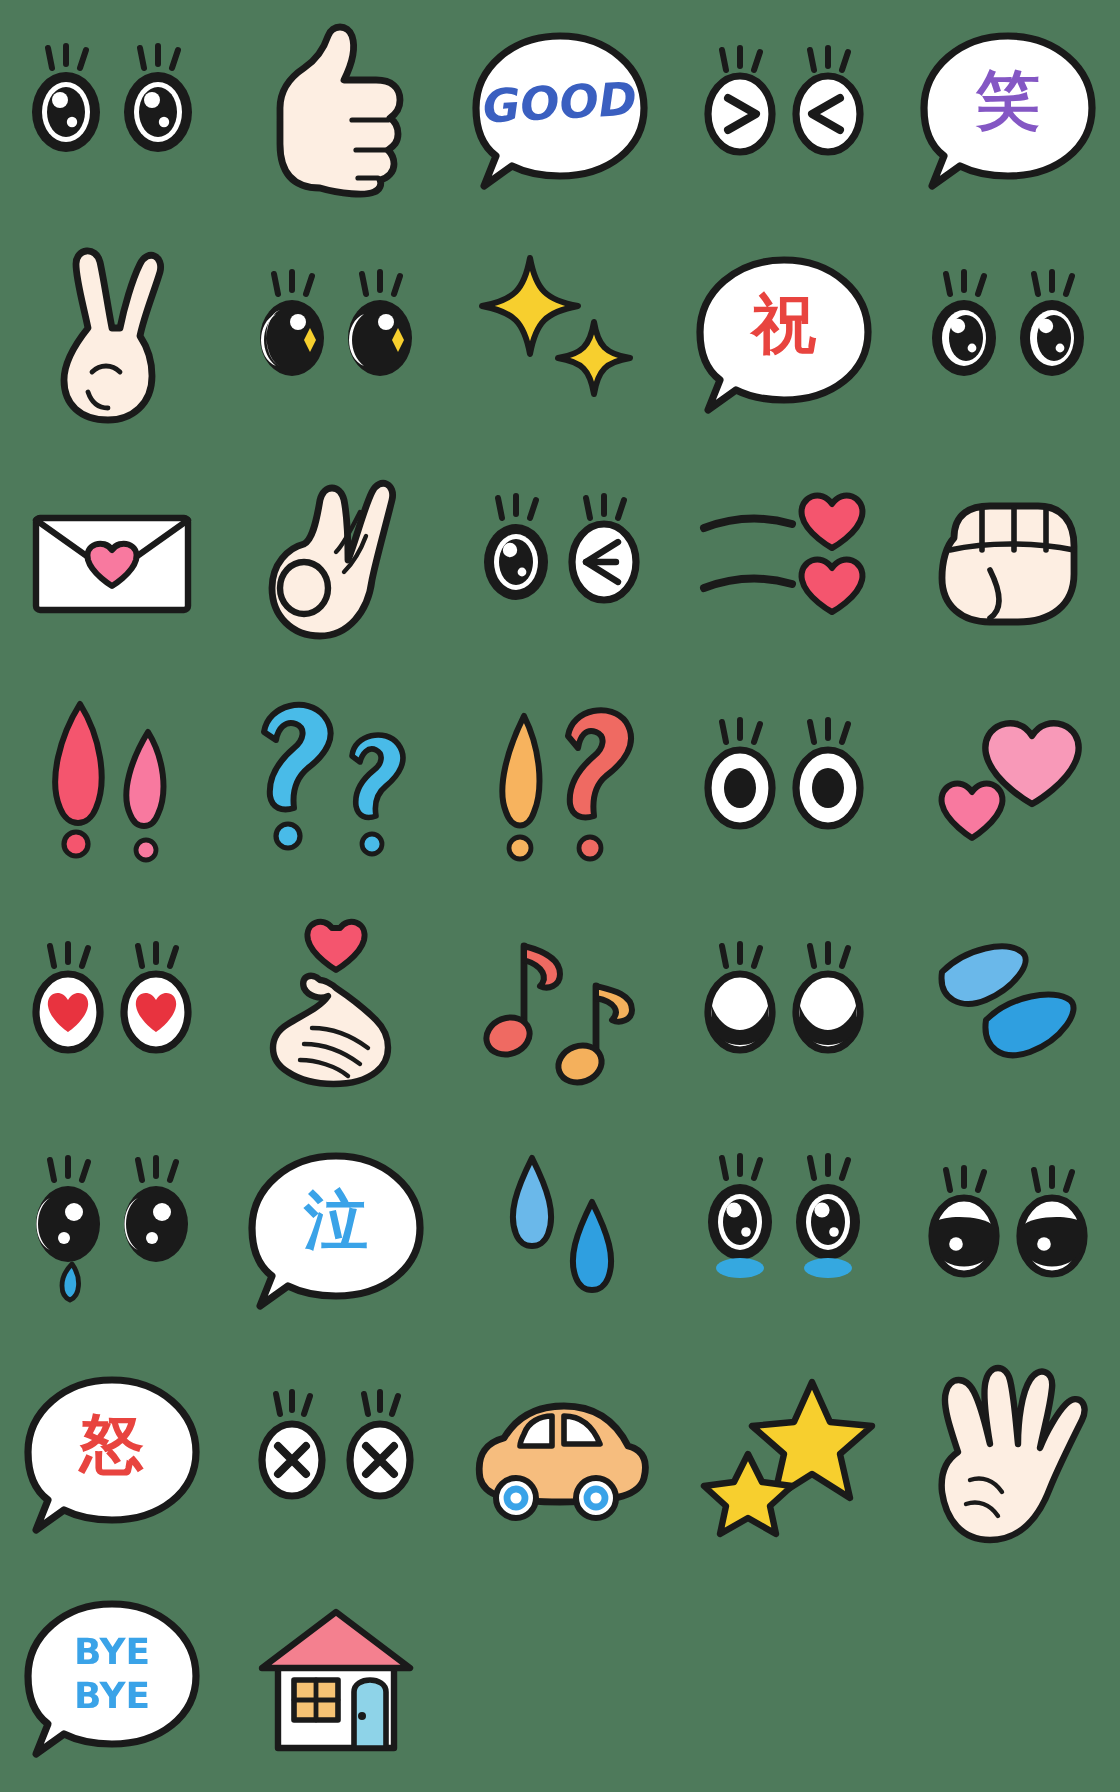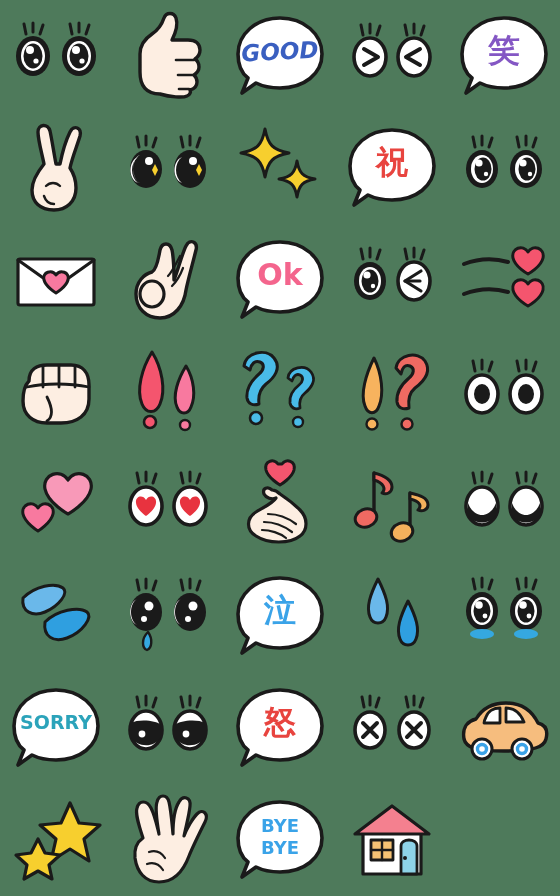--- a/index.html
+++ b/index.html
@@ -181,26 +181,20 @@
     <svg width="84" height="96" viewBox="0 0 84 96">
       <path d="M34 18 C36 10 44 10 46 18 C48 28 48 40 48 48 C52 38 56 22 60 14 C64 6 72 10 70 18 C66 34 62 48 60 58 C58 74 48 86 34 86 C20 86 10 76 10 62 C10 50 18 42 26 40 C30 38 32 30 34 18 Z" fill="#fdeee2" class="ink" stroke-width="3.4"></path>
       <ellipse cx="26" cy="62" rx="12" ry="13" fill="#fdeee2" class="ink" stroke-width="3.2"></ellipse>
       <g class="ink" fill="none" stroke-width="2.2">
         <path d="M42 44 C46 40 50 32 54 24"></path>
         <path d="M46 54 C50 50 54 44 57 36"></path>
       </g>
     </svg>
   </div>
 
-  <div class="cell">
-    <svg width="100" height="84" viewBox="0 0 100 84">
-      <path d="M50 4 C74 4 92 20 92 40 C92 60 74 74 50 74 C40 74 32 72 26 69 L12 79 L18 64 C10 58 8 49 8 40 C8 20 26 4 50 4 Z" fill="#ffffff" class="ink" stroke-width="3.6"></path>
-      <text class="bubbletext" x="50" y="38" font-size="30" fill="#f4658d">Ok</text>
-    </svg>
-  </div>
 
   <div class="cell">
     <svg width="100" height="70" viewBox="0 0 100 70">
       <g class="ink" fill="none" stroke-width="3">
         <path d="M21 14 L19 4 M28 12 L28 3 M35 14 L38 5"></path>
         <path d="M65 14 L63 4 M72 12 L72 3 M79 14 L82 5"></path>
       </g>
       <ellipse cx="28" cy="36" rx="16" ry="19" fill="#1a1a1a"></ellipse>
       <ellipse cx="28" cy="36" rx="11" ry="14" fill="#fff"></ellipse>
       <ellipse cx="28" cy="36" rx="8.5" ry="11.5" fill="#1a1a1a"></ellipse>
@@ -398,26 +392,20 @@
       <ellipse cx="72" cy="36" rx="16" ry="19" fill="#1a1a1a"></ellipse>
       <ellipse cx="72" cy="36" rx="11" ry="14" fill="#fff"></ellipse>
       <ellipse cx="72" cy="36" rx="8.5" ry="11.5" fill="#1a1a1a"></ellipse>
       <circle cx="69" cy="30" r="3.8" fill="#fff"></circle>
       <circle cx="75" cy="41" r="2.4" fill="#fff"></circle>
       <ellipse cx="28" cy="59" rx="12" ry="5" fill="#35a8e0"></ellipse>
       <ellipse cx="72" cy="59" rx="12" ry="5" fill="#35a8e0"></ellipse>
     </svg>
   </div>
 
-  <div class="cell">
-    <svg width="100" height="84" viewBox="0 0 100 84">
-      <path d="M50 4 C74 4 92 20 92 40 C92 60 74 74 50 74 C40 74 32 72 26 69 L12 79 L18 64 C10 58 8 49 8 40 C8 20 26 4 50 4 Z" fill="#ffffff" class="ink" stroke-width="3.6"></path>
-      <text class="bubbletext" x="50" y="37" font-size="19" fill="#2ba3ba">SORRY</text>
-    </svg>
-  </div>
 
   <div class="cell">
     <svg width="100" height="70" viewBox="0 0 100 70">
       <g class="ink" fill="none" stroke-width="3">
         <path d="M21 14 L19 4 M28 12 L28 3 M35 14 L38 5"></path>
         <path d="M65 14 L63 4 M72 12 L72 3 M79 14 L82 5"></path>
       </g>
       <ellipse cx="28" cy="37" rx="16" ry="19" fill="#fff" class="ink" stroke-width="3.6"></ellipse>
       <path d="M13 30 C20 26 38 27 43 32 L43 44 C36 56 18 54 13 44 Z" fill="#1a1a1a"></path>
       <circle cx="24" cy="41" r="3.4" fill="#fff"></circle>

